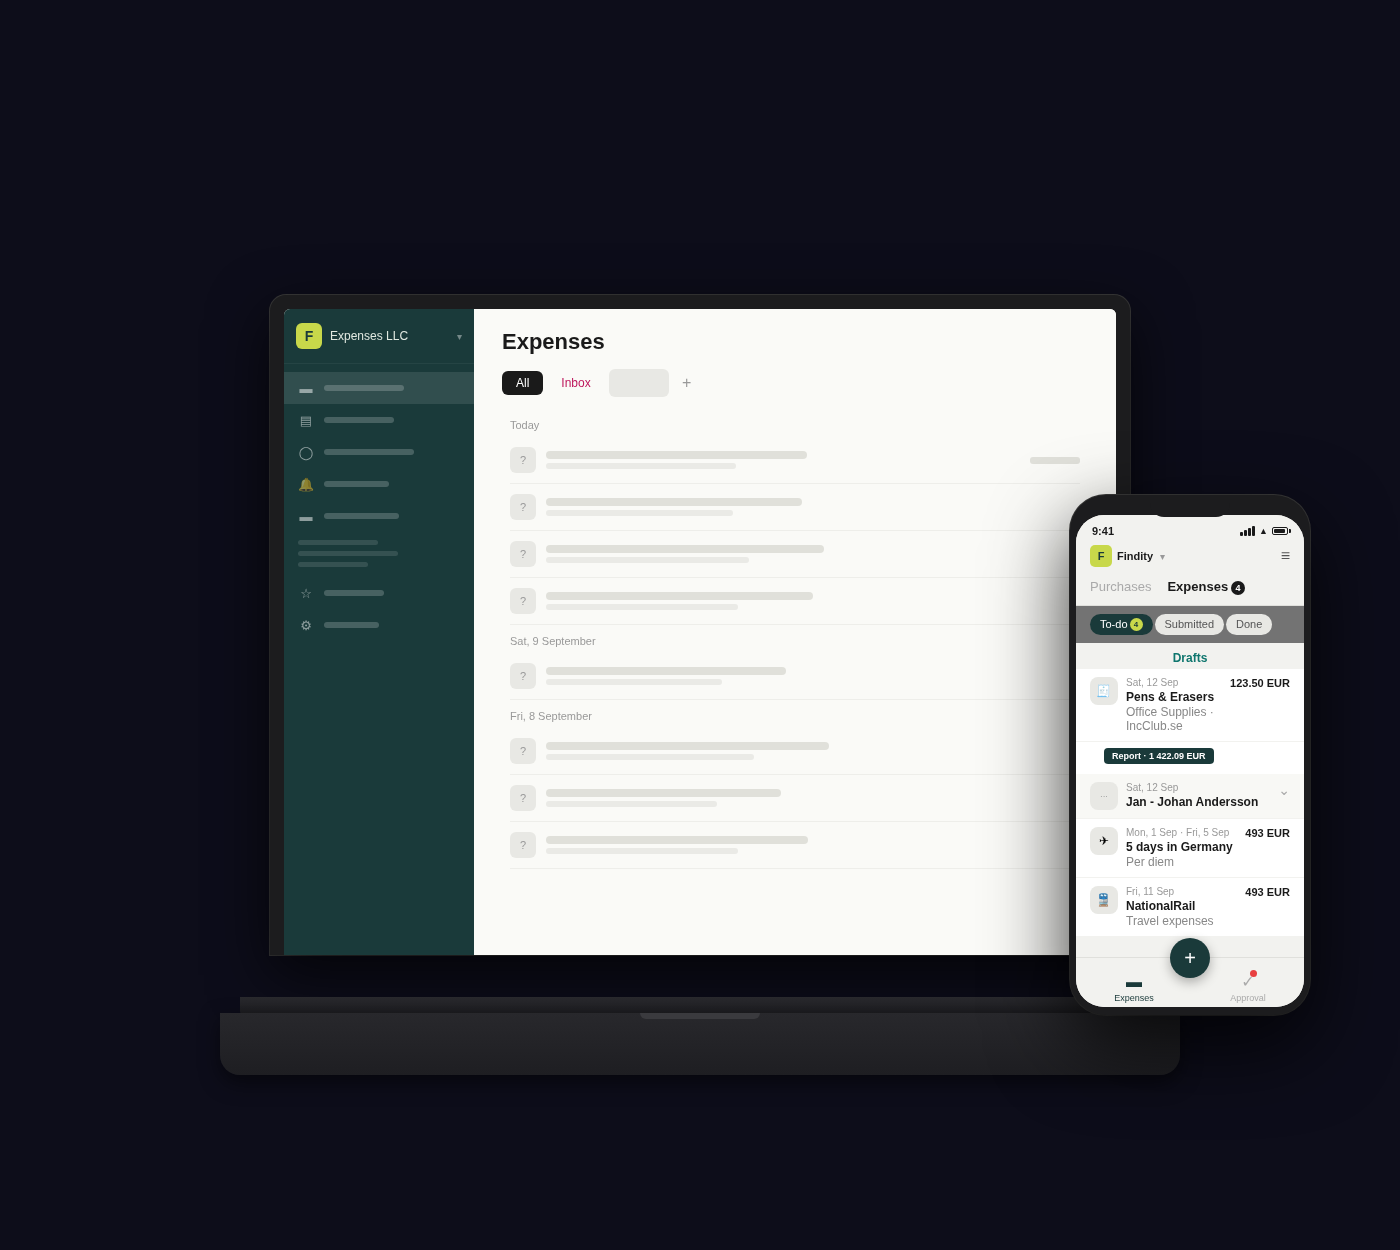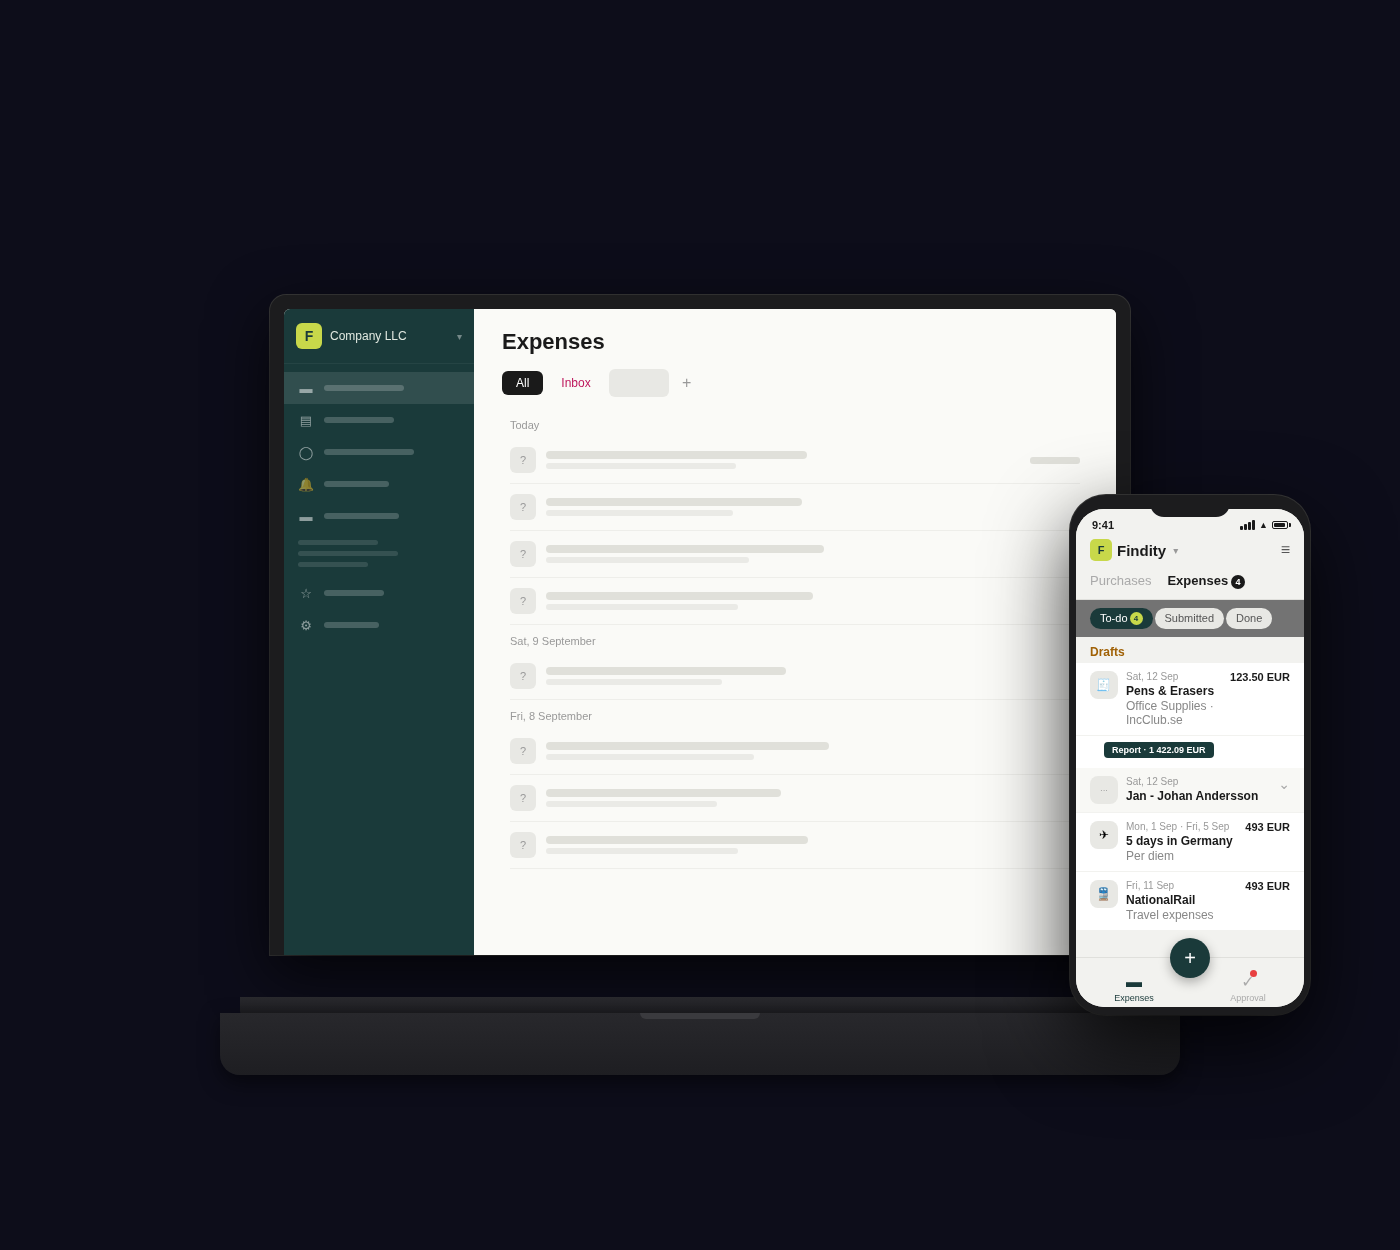--- a/index.html
+++ b/index.html
@@ -329,21 +329,21 @@
     .phone {
       position: absolute;
       right: -60px;
       bottom: 60px;
       width: 240px;
       height: 520px;
       background: #1c1c1e;
       border-radius: 36px;
       z-index: 10;
       box-shadow: 0 30px 80px rgba(0,0,0,0.8), 0 0 0 1px #3a3a3a;
-      padding: 14px 6px 8px;
+      padding: 20px 6px 8px;
       display: flex;
       flex-direction: column;
     }
 
     .phone-notch {
       position: absolute;
       top: 0;
       left: 50%;
       transform: translateX(-50%);
       width: 80px;
@@ -450,21 +450,21 @@
       border-radius: 5px;
       display: flex;
       align-items: center;
       justify-content: center;
       font-size: 11px;
       font-weight: 900;
       color: #1a3a3a;
     }
 
     .phone-app-name {
-      font-size: 15px;
+      font-size: 11px;
       font-weight: 600;
       color: #1a1a1a;
     }
 
     .phone-menu-icon {
       font-size: 16px;
       color: #555;
     }
 
     .phone-tabs-row {
@@ -545,22 +545,23 @@
     .phone-content {
       flex: 1;
       overflow: hidden;
       background: #f2f2ef;
       padding: 0;
     }
 
     .phone-section-header {
       font-size: 12px;
       font-weight: 700;
-      color: #a16207;
+      color: #0f766e;
       padding: 8px 14px 4px;
+      text-align: center;
     }
 
     .phone-expense-item {
       display: flex;
       align-items: flex-start;
       gap: 8px;
       padding: 8px 14px;
       background: #fff;
       margin: 0 0 1px 0;
     }
@@ -705,21 +706,21 @@
 
 <div class="scene">
 
   <div class="laptop">
     <div class="laptop-screen-bezel">
       <div class="laptop-screen">
 
         <div class="sidebar">
           <div class="sidebar-header">
             <div class="sidebar-logo">F</div>
-            <span class="sidebar-company">Company LLC</span>
+            <span class="sidebar-company">Expenses LLC</span>
             <span class="sidebar-chevron">▾</span>
           </div>
 
           <div class="sidebar-nav">
             <div class="sidebar-item active">
               <div class="sidebar-icon">▬</div>
               <div class="sidebar-label-bar" style="width: 80px;"></div>
             </div>
             <div class="sidebar-item">
               <div class="sidebar-icon">▤</div>

